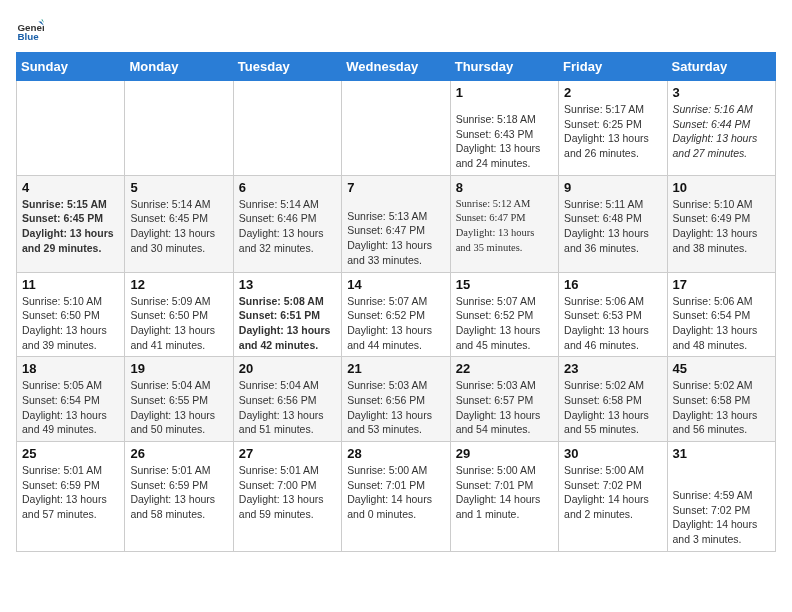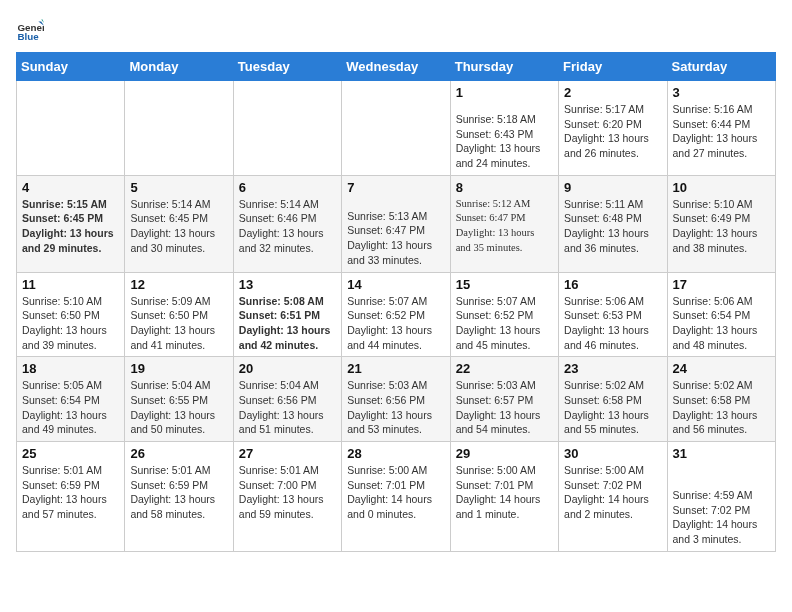--- a/index.html
+++ b/index.html
@@ -120,27 +120,27 @@
         <td>
           <div class="day-number">1</div>
           <div class="day-info" style="white-space: pre-line; margin-top: 12px;">Sunrise: 5:18 AM
 Sunset: 6:43 PM
 Daylight: 13 hours
 and 24 minutes.</div>
         </td>
         <td>
           <div class="day-number">2</div>
           <div class="day-info" style="white-space: pre-line;">Sunrise: 5:17 AM
-Sunset: 6:20 PM
+Sunset: 6:25 PM
 Daylight: 13 hours
 and 26 minutes.</div>
         </td>
         <td>
           <div class="day-number">3</div>
-          <div class="day-info" style="white-space: pre-line;">Sunrise: 5:16 AM
+          <div class="day-info" style="white-space: pre-line; font-style: italic;">Sunrise: 5:16 AM
 Sunset: 6:44 PM
 Daylight: 13 hours
 and 27 minutes.</div>
         </td>
       </tr>
       <tr>
         <td>
           <div class="day-number">4</div>
           <div class="day-info" style="white-space: pre-line; font-weight: bold;">Sunrise: 5:15 AM
 Sunset: 6:45 PM
@@ -278,21 +278,21 @@
 and 54 minutes.</div>
         </td>
         <td>
           <div class="day-number">23</div>
           <div class="day-info" style="white-space: pre-line;">Sunrise: 5:02 AM
 Sunset: 6:58 PM
 Daylight: 13 hours
 and 55 minutes.</div>
         </td>
         <td>
-          <div class="day-number">24</div>
+          <div class="day-number">45</div>
           <div class="day-info" style="white-space: pre-line;">Sunrise: 5:02 AM
 Sunset: 6:58 PM
 Daylight: 13 hours
 and 56 minutes.</div>
         </td>
       </tr>
       <tr>
         <td>
           <div class="day-number">25</div>
           <div class="day-info" style="white-space: pre-line;">Sunrise: 5:01 AM

